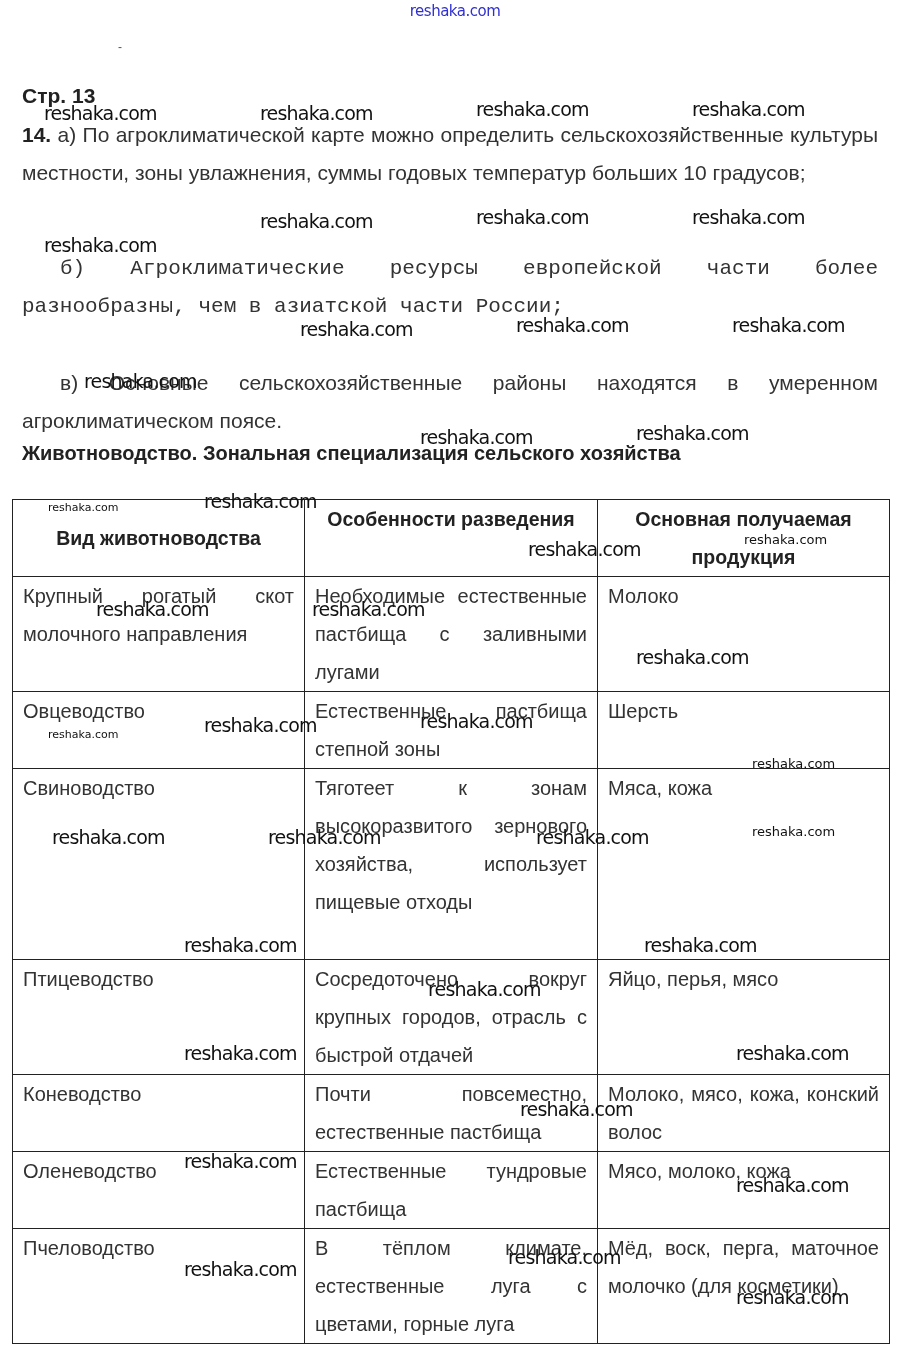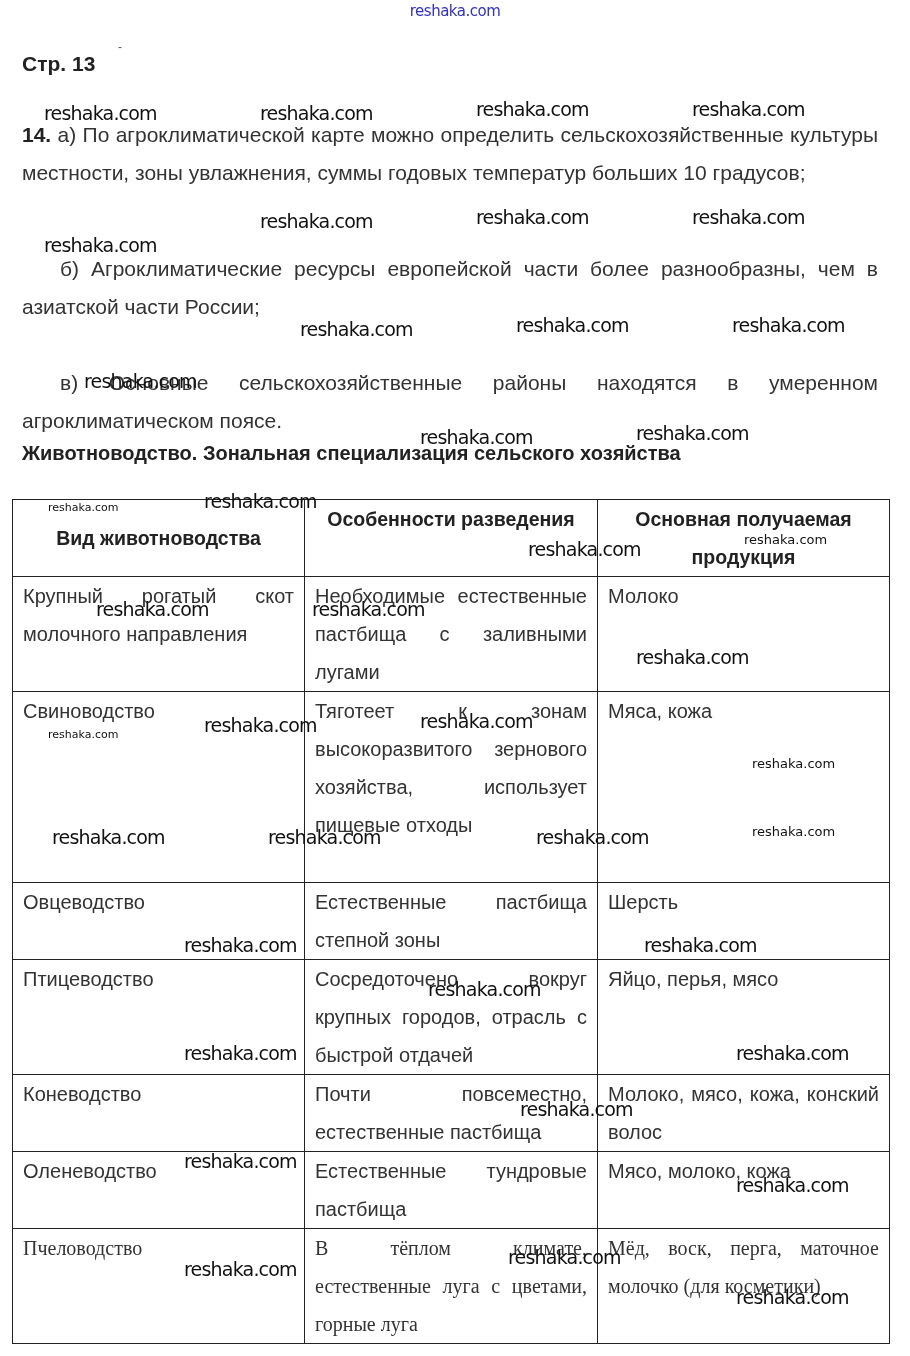--- a/index.html
+++ b/index.html
@@ -2,21 +2,21 @@
 <html><head>
 <meta charset="utf-8">
 <style>
   html, body { margin: 0; padding: 0; background: #ffffff; }
   body { width: 910px; height: 1356px; position: relative; overflow: hidden;
          font-family: "Liberation Sans", sans-serif; color: #222; }
   .abs { position: absolute; }
   .top-link { left: 0; width: 910px; top: 2px; text-align: center; font-size: 15px;
               color: #3030d0; font-family: "DejaVu Sans", sans-serif; letter-spacing: -0.5px; }
   .dash { left: 118px; top: 40px; font-size: 12px; color: #555; }
-  .page-label { left: 22px; top: 52px; font-size: 21px; font-weight: bold; color: #222; }
+  .page-label { left: 22px; top: 84px; font-size: 21px; font-weight: bold; color: #222; }
   .para { left: 22px; width: 856px; font-size: 21px; line-height: 38px; color: #333;
           text-align: justify; }
   .para b { color: #222; }
   .section-title { left: 22px; top: 442px; font-size: 20px; font-weight: bold; color: #222; }
   .wm { font-family: "DejaVu Sans", sans-serif; font-size: 19px; color: #111; letter-spacing: -0.8px;
         white-space: nowrap; z-index: 5; }
   .wm-small { font-family: "DejaVu Sans", sans-serif; font-size: 11px; color: #111; white-space: nowrap; z-index: 5; }
 
   table.grid { position: absolute; left: 12px; top: 499px; width: 877px; border-collapse: collapse;
                table-layout: fixed; }
@@ -31,21 +31,21 @@
 <body>
 
 <div class="abs top-link">reshaka.com</div>
 <div class="abs dash">-</div>
 <div class="abs page-label">Стр. 13</div>
 
 <div class="abs para" style="top:116px;">
   <b>14.</b>
   <span>а) По агроклиматической карте можно определить сельскохозяйственные культуры местности, зоны увлажнения, суммы годовых температур больших 10 градусов;</span>
 </div>
-<div class="abs para" style="top:250px; text-indent:38px;">б) Агроклиматические ресурсы европейской части более разнообразны, чем в азиатской части России;</div>
+<div class="abs para" style="top:250px; text-indent:38px;font-family:Liberation Mono, monospace;">б) Агроклиматические ресурсы европейской части более разнообразны, чем в азиатской части России;</div>
 <div class="abs para" style="top:364px; text-indent:38px;">в) Основные сельскохозяйственные районы находятся в умеренном агроклиматическом поясе.</div>
 
 <div class="abs section-title">Животноводство. Зональная специализация сельского хозяйства</div>
 
 <table class="grid">
   <colgroup>
       <col class="c1">
       <col class="c2">
       <col class="c3">
     </colgroup>
@@ -53,46 +53,46 @@
       <tr style="height:77px;">
     <th style="vertical-align:middle;">Вид животноводства</th>
     <th style="padding-top:0; line-height:38px;">Особенности разведения</th>
     <th style="line-height:38px;">Основная получаемая продукция</th>
   </tr>
   <tr style="height:115px;">
     <td class="mid">Крупный рогатый скот молочного направления</td>
     <td class="mid">Необходимые естественные пастбища с заливными лугами</td>
     <td class="right">Молоко</td>
   </tr>
+  <tr style="height:77px;">
+    <td class="mid">Овцеводство</td>
+    <td class="mid">Естественные пастбища степной зоны</td>
+    <td class="right">Шерсть</td>
+  </tr>
   <tr style="height:191px;">
     <td class="mid">Свиноводство</td>
     <td class="mid">Тяготеет к зонам высокоразвитого зернового хозяйства, использует пищевые отходы</td>
     <td class="right">Мяса, кожа</td>
-  </tr>
-  <tr style="height:77px;">
-    <td class="mid">Овцеводство</td>
-    <td class="mid">Естественные пастбища степной зоны</td>
-    <td class="right">Шерсть</td>
   </tr>
   <tr style="height:115px;">
     <td class="mid">Птицеводство</td>
     <td class="mid">Сосредоточено вокруг крупных городов, отрасль с быстрой отдачей</td>
     <td class="right">Яйцо, перья, мясо</td>
   </tr>
   <tr style="height:77px;">
     <td class="mid">Коневодство</td>
     <td class="mid">Почти повсеместно, естественные пастбища</td>
     <td class="right">Молоко, мясо, кожа, конский волос</td>
   </tr>
   <tr style="height:75px;">
     <td class="mid">Оленеводство</td>
     <td class="mid">Естественные тундровые пастбища</td>
     <td class="right">Мясо, молоко, кожа</td>
   </tr>
-  <tr style="height:115px;font-family:Liberation Serif, serif;">
+  <tr style="height:115px;">
     <td class="mid">Пчеловодство</td>
     <td class="mid">В тёплом климате, естественные луга с цветами, горные луга</td>
     <td class="right">Мёд, воск, перга, маточное молочко (для косметики)</td>
   </tr>
 </tbody>
   </table>
 
 <div class="abs wm" style="left:44px;top:102px;">reshaka.com</div>
 <div class="abs wm" style="left:260px;top:102px;">reshaka.com</div>
 <div class="abs wm" style="left:476px;top:98px;">reshaka.com</div>

